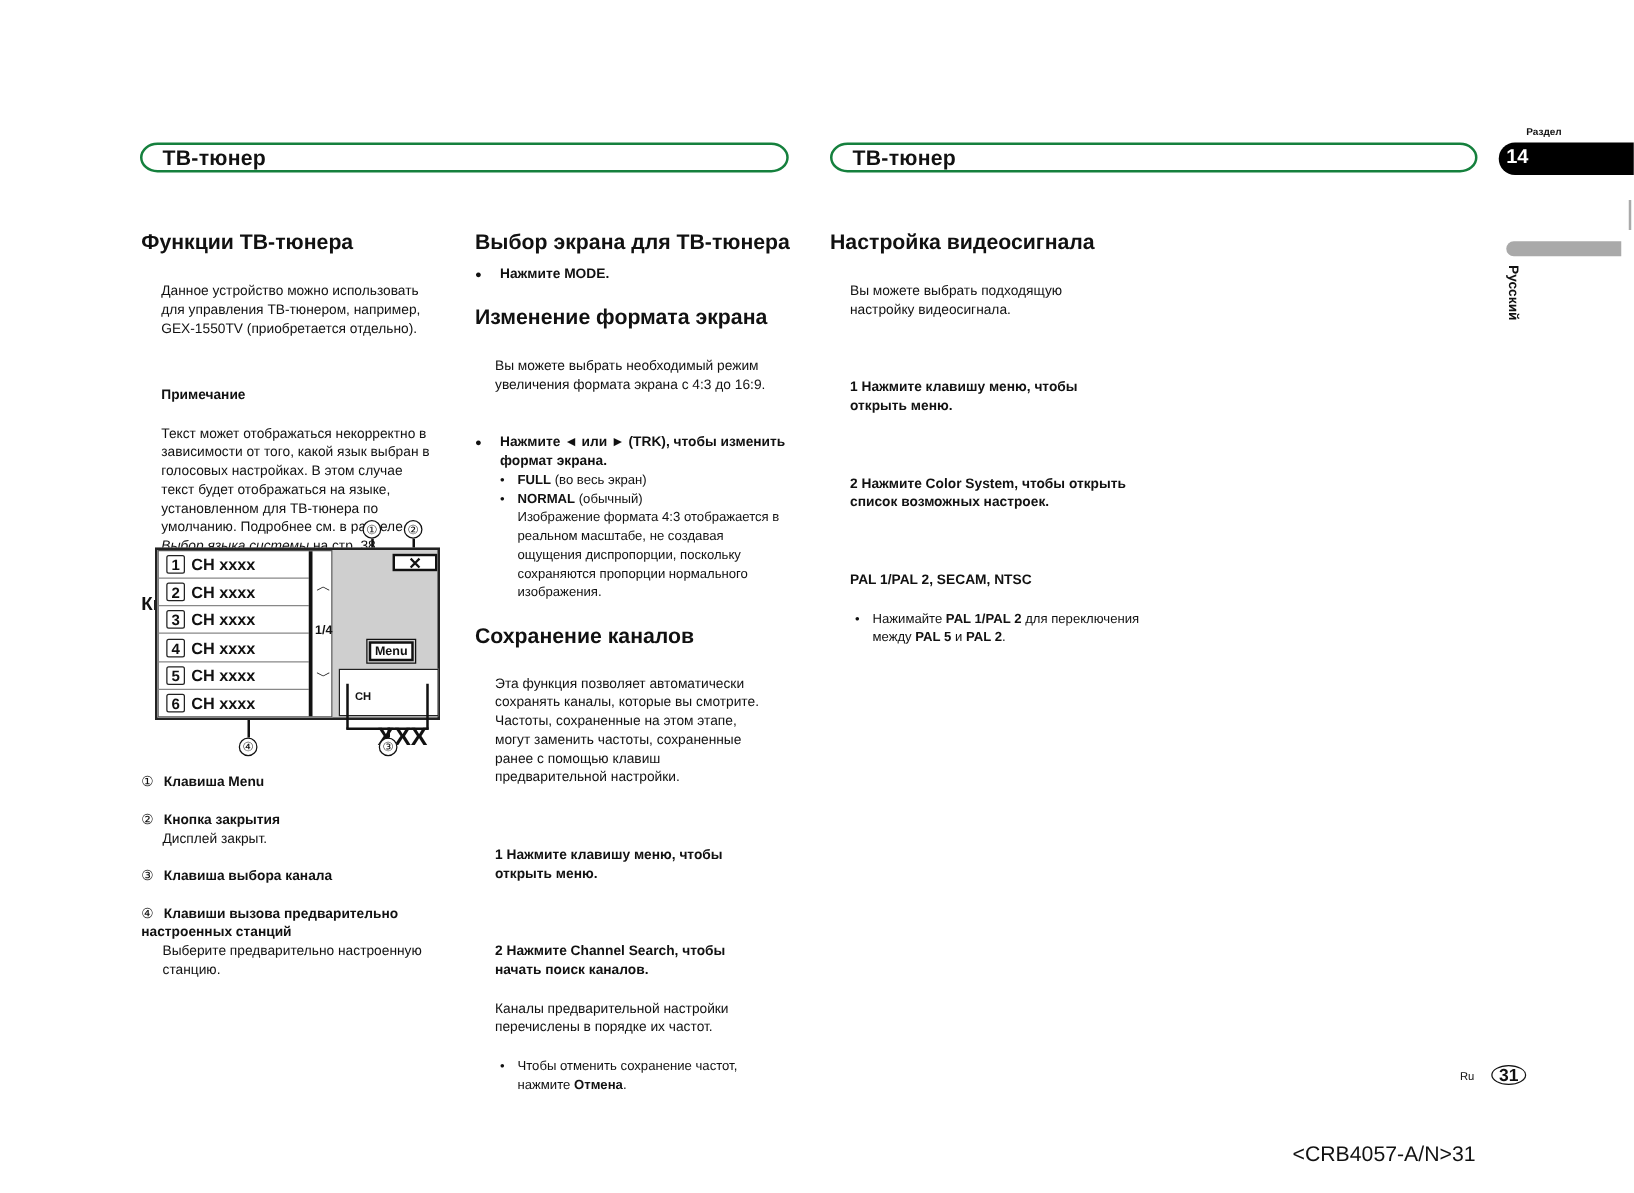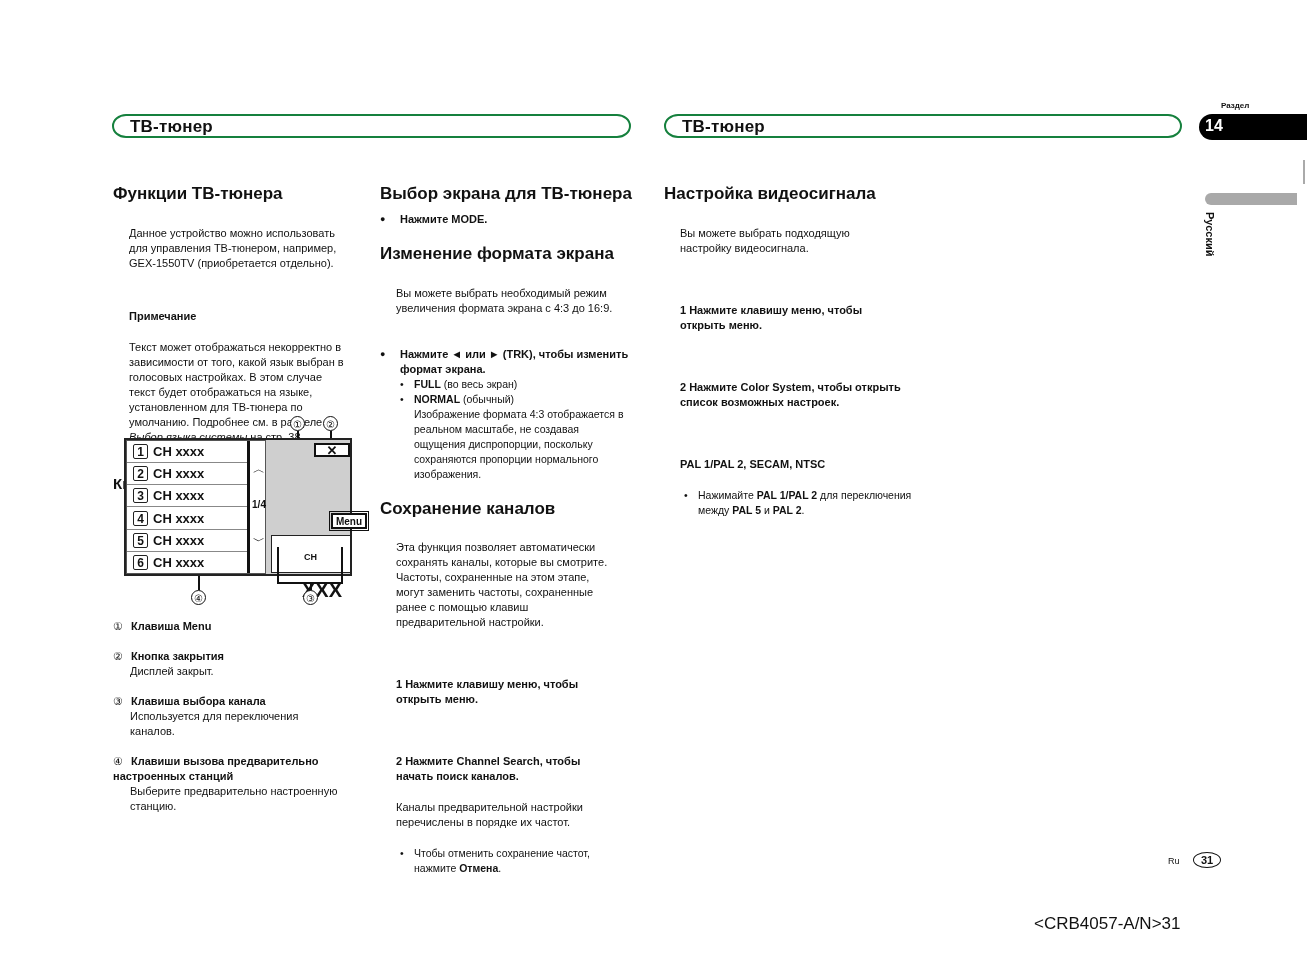--- a/index.html
+++ b/index.html
@@ -40,33 +40,33 @@
 
     
     .diagram { position: absolute; left: 120px; top: 414px; width: 240px; height: 196px; }
     .scr { position: absolute; left: 4px; top: 24px; width: 228px; height: 138px; background: #cfcfcf; border: 2px solid #222; box-sizing: border-box; }
     .list { position: absolute; left: 6px; top: 26px; width: 140px; height: 134px; background: #fff; border: 1.5px solid #555; box-sizing: border-box; }
     .ch-row { position: absolute; left: 0; width: 120px; height: 22px; border-bottom: 1.5px solid #888; box-sizing: border-box; }
     .ch-num { position: absolute; left: 6px; top: 3px; width: 15px; height: 15px; border: 1.5px solid #222; border-radius: 2px; font-size: 12px; font-weight: bold; text-align: center; line-height: 15px; box-sizing: border-box; }
     .ch-name { position: absolute; left: 26px; top: 3px; font-size: 13px; font-weight: bold; }
     .scrollbar { position: absolute; left: 120px; top: 0; width: 3px; height: 132px; background: #111; }
     .nav-up, .nav-down, .page-ind { position: absolute; left: 124px; width: 16px; text-align: center; font-size: 12px; }
-    .menu-btn { position: absolute; left: 175px; top: 99px; width: 36px; height: 16px; background: #fff; border: 2px solid #111; outline: 1px solid #111; outline-offset: 1px; font-size: 10px; font-weight: bold; text-align: center; line-height: 14px; box-sizing: border-box; margin-left: 36px; }
+    .menu-btn { position: absolute; left: 175px; top: 99px; width: 36px; height: 16px; background: #fff; border: 2px solid #111; outline: 1px solid #111; outline-offset: 1px; font-size: 10px; font-weight: bold; text-align: center; line-height: 14px; box-sizing: border-box; }
     .close-btn { position: absolute; left: 194px; top: 29px; width: 36px; height: 14px; background: #fff; border: 2px solid #111; font-size: 13px; font-weight: bold; text-align: center; line-height: 11px; box-sizing: border-box; }
     .ch-box { position: absolute; left: 151px; top: 121px; width: 80px; height: 38px; background: #fff; border: 1.5px solid #222; box-sizing: border-box; }
-    .ch-label { position: absolute; left: 32px; top: 16px; font-size: 9px; font-weight: bold; }
+    .ch-label { position: absolute; left: 12px; top: 16px; font-size: 9px; font-weight: bold; }
     .ch-val { position: absolute; left: 30px; top: 5px; font-size: 20px; font-weight: bold; margin-top: 38px; }
     .callout { position: absolute; width: 15px; height: 15px; border: 1px solid #111; border-radius: 50%; font-size: 10px; text-align: center; line-height: 15px; box-sizing: border-box; background: #fff; }
     .line { position: absolute; background: #111; }
 
     .legend-item { position: relative; }
     .legend-num { display: inline-block; width: 18px; font-size: 11px; }
 
     .ru { position: absolute; left: 1168px; top: 856px; font-size: 9px; font-weight: normal; }
-    .page-num { position: absolute; left: 1193px; top: 852px; width: 28px; height: 16px; border: 1.5px solid #111; border-radius: 50%; font-size: 11px; font-weight: bold; text-align: center; line-height: 15px; box-sizing: border-box; }
+    .page-num { position: absolute; left: 1193px; top: 852px; width: 28px; height: 16px; border: 1.5px solid #111; border-radius: 50%; font-size: 14px; font-weight: bold; text-align: center; line-height: 15px; box-sizing: border-box; }
     .doc-code { position: absolute; left: 1034px; top: 914px; font-size: 17px; }
   </style>
 </head>
 <body>
 
 <div class="header-pill" style="left:112px; top:114px; width:519px;">
   <span>ТВ-тюнер</span>
 </div>
 <div class="header-pill" style="left:664px; top:114px; width:518px;">
   <span>ТВ-тюнер</span>
@@ -148,21 +148,20 @@
     <span class="legend-num">①</span><span class="b">Клавиша Menu</span>
   </div>
   <div class="gap"></div>
   <div class="legend-item">
     <span class="legend-num">②</span><span class="b">Кнопка закрытия</span>
     <div style="padding-left:17px">Дисплей закрыт.</div>
   </div>
   <div class="gap"></div>
   <div class="legend-item">
     <span class="legend-num">③</span><span class="b">Клавиша выбора канала</span>
-    <div style="padding-left:17px; width:210px">Используется для переключения каналов.</div>
   </div>
   <div class="gap"></div>
   <div class="legend-item">
     <span class="legend-num">④</span><span class="b">Клавиши вызова предварительно настроенных станций</span>
     <div style="padding-left:17px">Выберите предварительно настроенную станцию.</div>
   </div>
 </div>
 
 <div class="col" style="left:380px; top:183px; width:252px;">
   <h2>Выбор экрана для ТВ-тюнера</h2>

